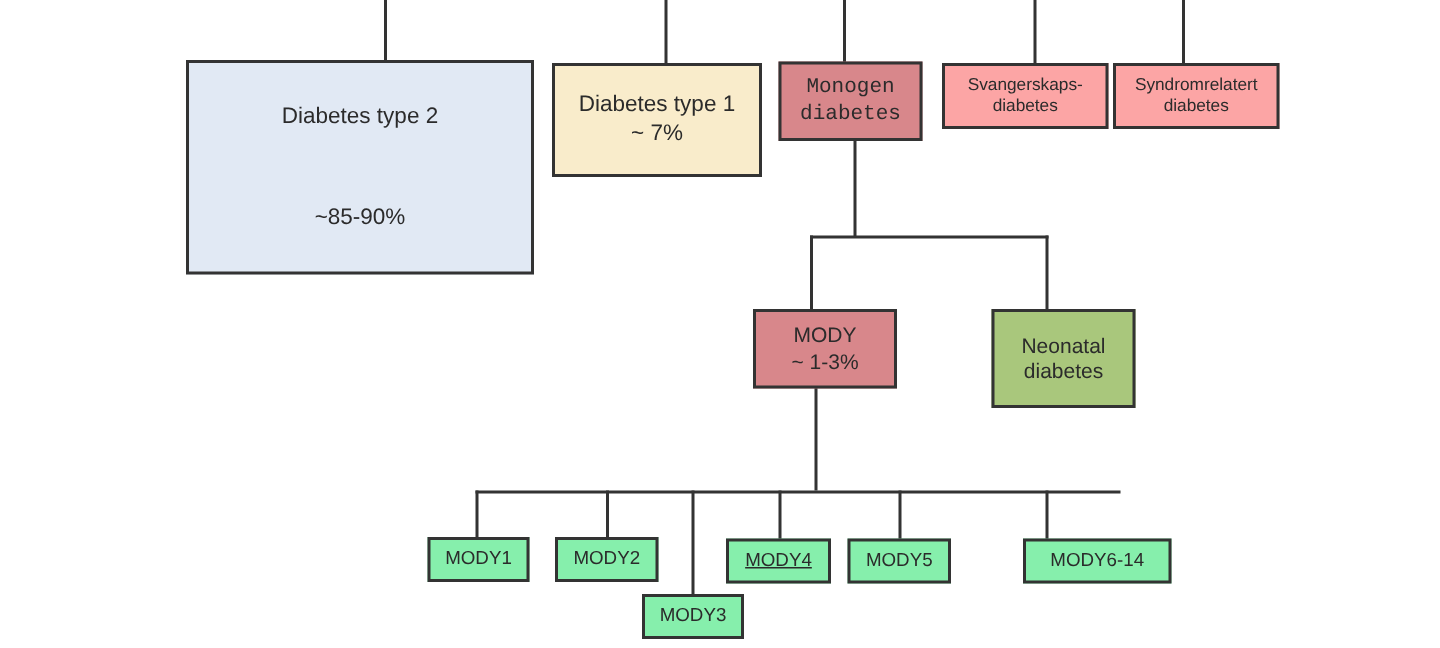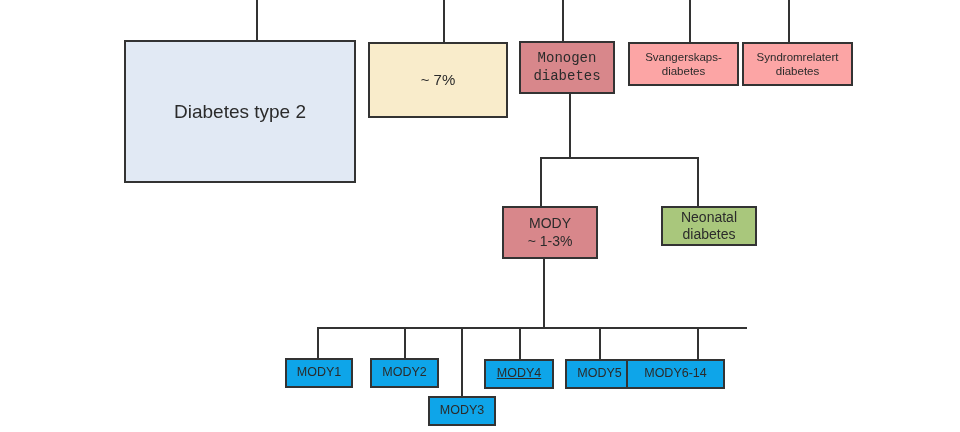--- a/index.html
+++ b/index.html
@@ -4,27 +4,27 @@
 <style>
   html, body { margin:0; padding:0; background:#ffffff; }
   body { width:960px; height:432px; position:relative; overflow:hidden;
          font-family:"Liberation Sans", "DejaVu Sans", sans-serif; color:#2b2b2b; }
   .line { position:absolute; background:#333333; }
   .v { width:2px; }
   .h { height:2px; }
   .box { position:absolute; box-sizing:border-box; border:2px solid #333333;
          display:flex; flex-direction:column; align-items:center; justify-content:center;
          text-align:center; line-height:1.25; }
-  .t2 { background:#e1e9f4; font-size:19px;gap:48px; }
+  .t2 { background:#e1e9f4; font-size:15px;gap:48px; }
   .t1 { background:#f9eccb; font-size:15px; }
   .mono { background:#d8878b; font-size:14px; }
   .white { background:#fca5a5; font-size:11.5px; }
   .mody { background:#d8878b; font-size:14px;align-items:center; }
   .neo { background:#a9c77c; font-size:14px; }
-  .sub { background:#0ea5e9; font-size:12.5px; }
+  .sub { background:#86efac; font-size:12.5px; }
 </style>
 </head>
 <body>
 
 <div class="line v" style="left:256px;top:0;height:42px;"></div>
 <div class="line v" style="left:443px;top:0;height:43px;"></div>
 <div class="line v" style="left:562px;top:0;height:42px;"></div>
 <div class="line v" style="left:689px;top:0;height:43px;"></div>
 <div class="line v" style="left:788px;top:0;height:42px;"></div>
 
@@ -37,56 +37,58 @@
 <div class="line h" style="left:317px;top:327px;width:430px;"></div>
 <div class="line v" style="left:317px;top:327px;height:32px;"></div>
 <div class="line v" style="left:404px;top:327px;height:32px;"></div>
 <div class="line v" style="left:461px;top:327px;height:70px;"></div>
 <div class="line v" style="left:519px;top:327px;height:33px;"></div>
 <div class="line v" style="left:599px;top:327px;height:33px;"></div>
 <div class="line v" style="left:697px;top:327px;height:33px;"></div>
 
 <div class="box t2" style="left:124px;top:40px;width:232px;height:143px;">
   <span>Diabetes type 2</span>
+  <span>~85-90%</span>
 </div>
 <div class="box t1" style="left:368px;top:42px;width:140px;height:76px;">
+  <span>Diabetes type 1</span>
   <span>~ 7%</span>
 </div>
 <div class="box mono" style="left:519px;top:41px;width:96px;height:53px;font-family:Liberation Mono, monospace;">
   <span>Monogen</span>
   <span>diabetes</span>
 </div>
 <div class="box white" style="left:628px;top:42px;width:111px;height:44px;">
   <span>Svangerskaps-</span>
   <span>diabetes</span>
 </div>
 <div class="box white" style="left:742px;top:42px;width:111px;height:44px;">
   <span>Syndromrelatert</span>
   <span>diabetes</span>
 </div>
 
 <div class="box mody" style="left:502px;top:206px;width:96px;height:53px;">
   <span>MODY</span>
   <span>~ 1-3%</span>
 </div>
-<div class="box neo" style="left:661px;top:206px;width:96px;height:40px;">
+<div class="box neo" style="left:661px;top:206px;width:96px;height:66px;">
   <span>Neonatal</span>
   <span>diabetes</span>
 </div>
 
 <div class="box sub" style="left:285px;top:358px;width:68px;height:30px;">
   <span>MODY1</span>
 </div>
 <div class="box sub" style="left:370px;top:358px;width:69px;height:30px;">
   <span>MODY2</span>
 </div>
 <div class="box sub" style="left:428px;top:396px;width:68px;height:30px;">
   <span>MODY3</span>
 </div>
 <div class="box sub" style="left:484px;top:359px;width:70px;height:30px;text-decoration:underline;">
   <span>MODY4</span>
 </div>
 <div class="box sub" style="left:565px;top:359px;width:69px;height:30px;align-items:center;">
   <span>MODY5</span>
 </div>
-<div class="box sub" style="left:626px;top:359px;width:99px;height:30px;">
+<div class="box sub" style="left:682px;top:359px;width:99px;height:30px;">
   <span>MODY6-14</span>
 </div>
 
 </body></html>

